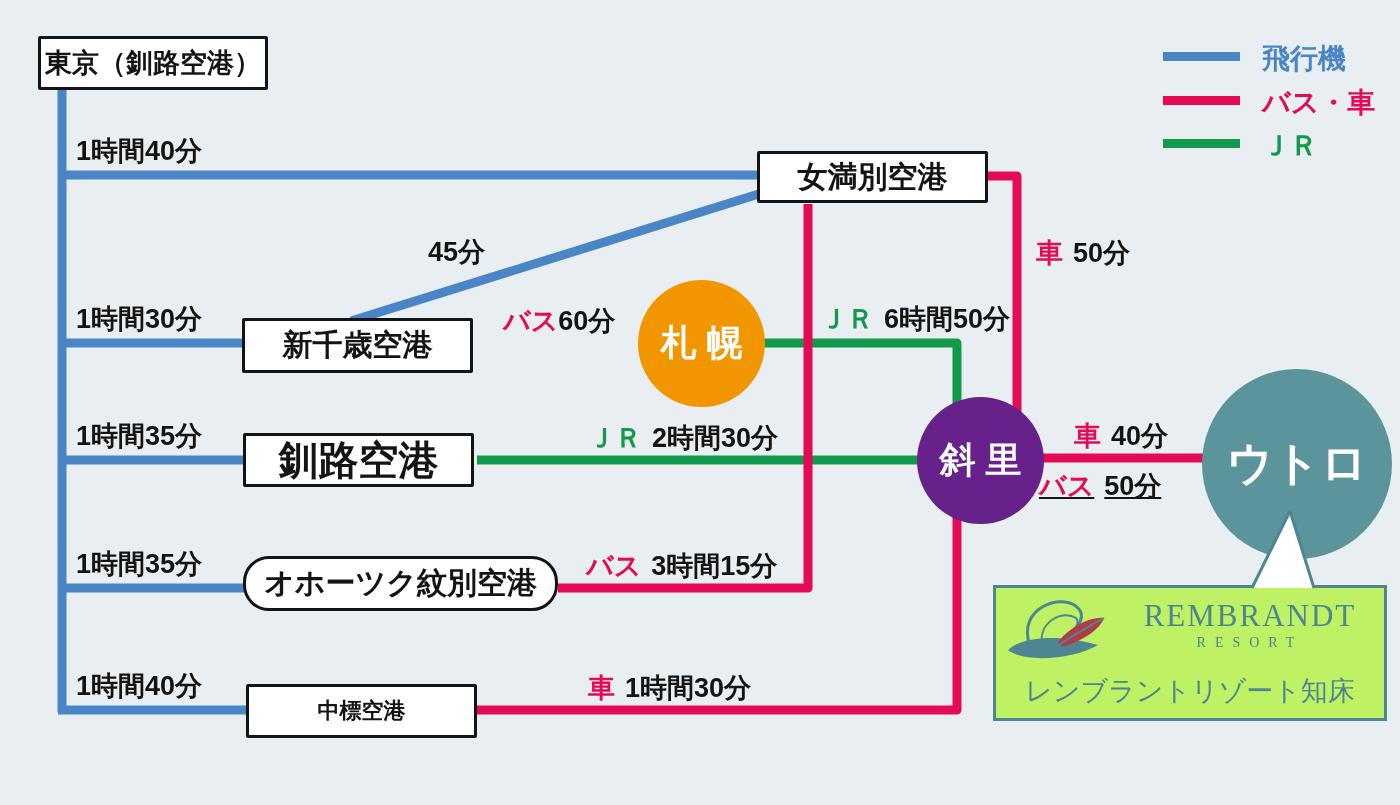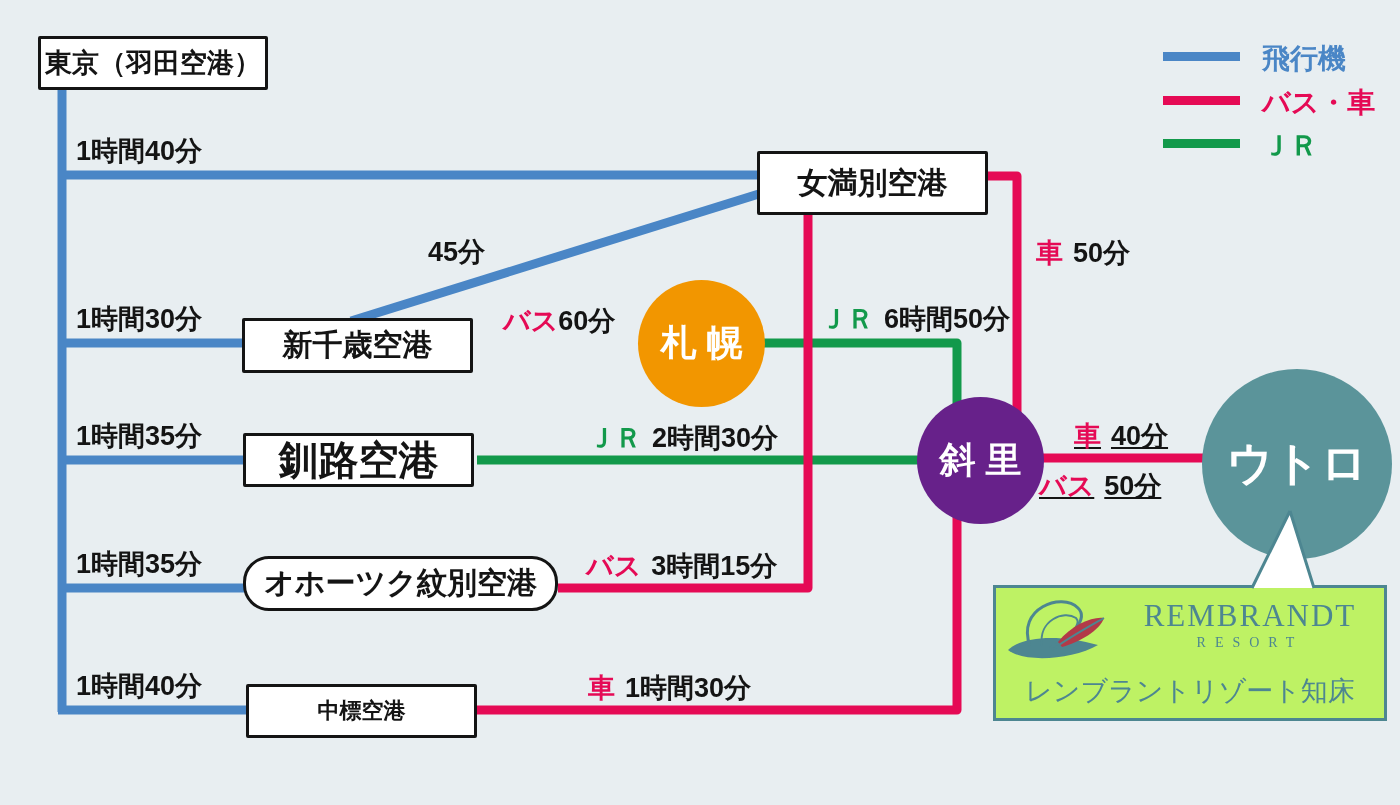--- a/index.html
+++ b/index.html
@@ -92,22 +92,22 @@
     <path class="route-path line-bus" d="M1038 458 H1216"></path>
   </svg>
 
   <div class="legend-swatch" id="legend-swatch-flight" style="left:1163px;top:52px;"></div>
   <div class="legend-label" id="legend-label-flight" style="left:1262px;top:40px;">飛行機</div>
   <div class="legend-swatch" id="legend-swatch-bus" style="left:1163px;top:96px;"></div>
   <div class="legend-label" id="legend-label-bus" style="left:1262px;top:84px;">バス・車</div>
   <div class="legend-swatch" id="legend-swatch-jr" style="left:1163px;top:139px;"></div>
   <div class="legend-label" id="legend-label-jr" style="left:1262px;top:127px;">ＪＲ</div>
 
-  <div class="node-box" style="left:38px;top:36px;width:230px;height:54px;font-size:27px;">東京（羽田空港）</div>
-  <div class="node-box" style="left:757px;top:151px;width:231px;height:64px;font-size:30px;">女満別空港</div>
+  <div class="node-box" style="left:38px;top:36px;width:230px;height:54px;font-size:27px;">東京（釧路空港）</div>
+  <div class="node-box" style="left:757px;top:151px;width:231px;height:52px;font-size:30px;">女満別空港</div>
   <div class="node-box" style="left:242px;top:318px;width:231px;height:55px;font-size:30px;">新千歳空港</div>
   <div class="node-box" style="left:243px;top:433px;width:231px;height:54px;font-size:40px;">釧路空港</div>
   <div class="node-box" style="left:243px;top:556px;width:315px;height:55px;font-size:30px;border-radius:26px;">オホーツク紋別空港</div>
   <div class="node-box" style="left:246px;top:684px;width:231px;height:54px;font-size:22px;text-align:right;">中標空港</div>
 
   <div class="node-circle" id="circle-sapporo" style="left:638px;top:280px;width:127px;height:127px;font-size:36px;">札 幌</div>
   <div class="node-circle" id="circle-shari" style="left:917px;top:397px;width:127px;height:127px;font-size:36px;">斜 里</div>
   <div class="node-circle" id="circle-utoro" style="left:1202px;top:369px;width:190px;height:190px;font-size:46px;">ウトロ</div>
 
   <div class="lbl" style="left:76px;top:136px;">1時間40分</div>
@@ -128,21 +128,21 @@
   </div>
   <div class="lbl" style="left:588px;top:423px;">
     <span class="mode-green gap">ＪＲ</span><span>2時間30分</span>
   </div>
   <div class="lbl" style="left:586px;top:551px;">
     <span class="mode-red gap">バス</span><span>3時間15分</span>
   </div>
   <div class="lbl" style="left:588px;top:673px;">
     <span class="mode-red gap">車</span><span>1時間30分</span>
   </div>
-  <div class="lbl" style="left:1074px;top:421px;text-decoration:underline;">
+  <div class="lbl" style="left:1074px;top:421px;">
     <span class="mode-red gap">車</span><span>40分</span>
   </div>
   <div class="lbl" style="left:1039px;top:471px;text-decoration:underline;">
     <span class="mode-red gap">バス</span><span>50分</span>
   </div>
 
   <div id="resort-box">
     <svg id="resort-logo" width="120" height="76" viewBox="0 0 120 76">
       <path class="logo-fill" d="M6 60 C20 46 58 44 96 55 C70 70 22 73 6 60 Z"></path>
       <path class="logo-stroke" stroke-width="3" d="M28 56 C14 18 60 2 76 18 C88 30 66 48 48 58"></path>

